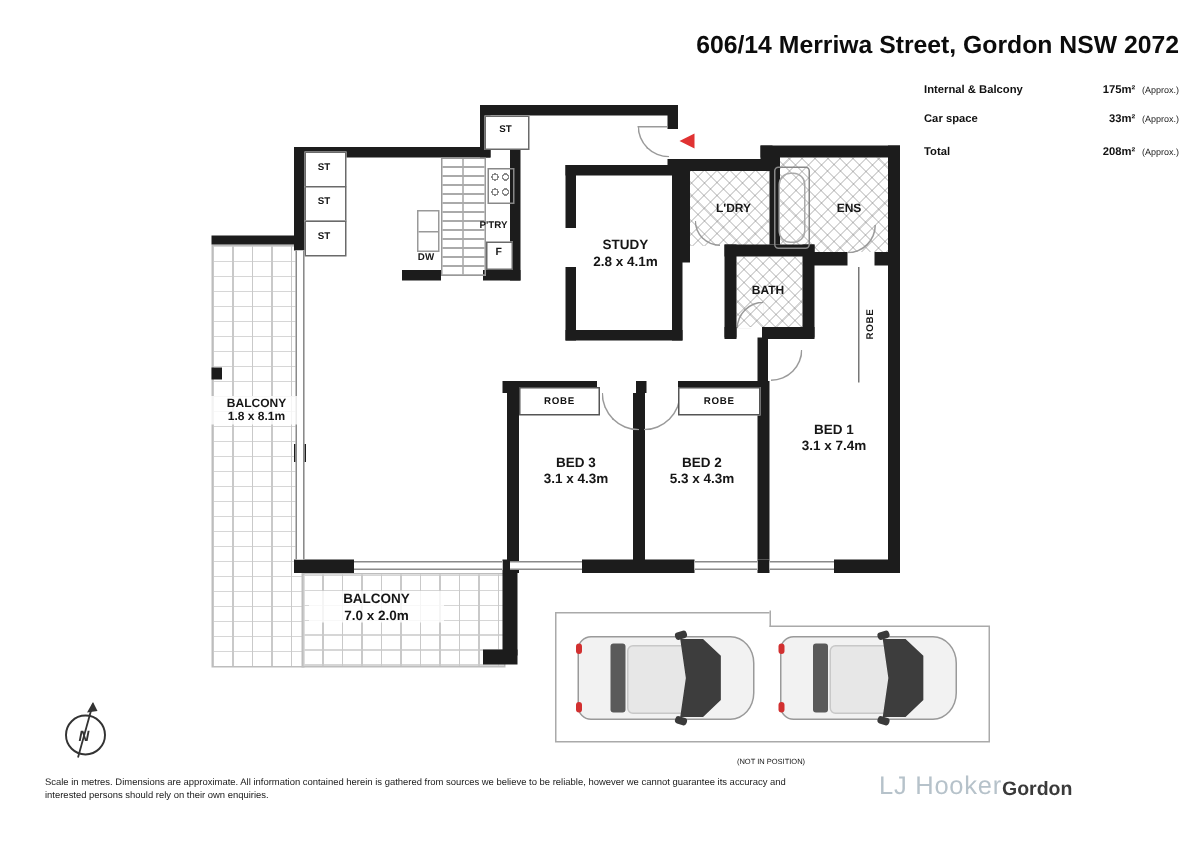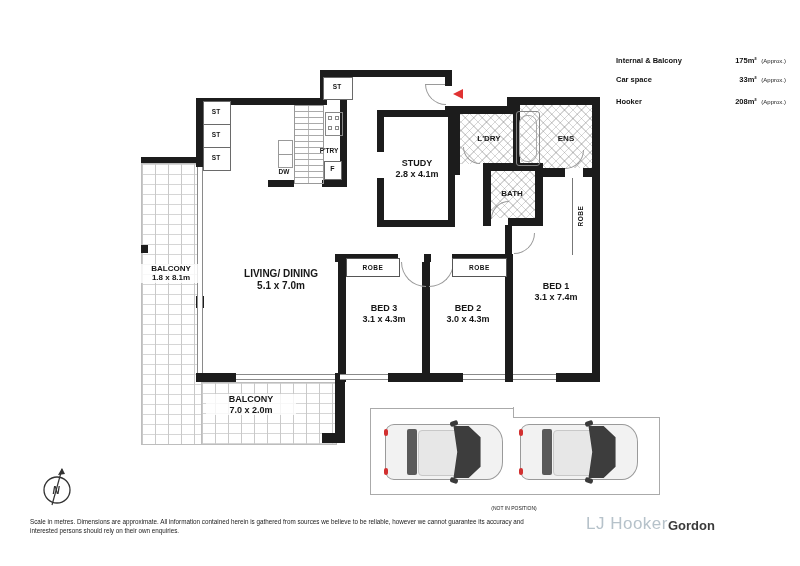--- a/index.html
+++ b/index.html
@@ -51,33 +51,34 @@
   #disc{position:absolute;left:30px;top:517px;width:740px;font-size:6.3px;line-height:9px;color:#1a1a1a;}
   #brand{position:absolute;left:586px;top:514px;font-size:17px;font-weight:normal;color:#b6c2ca;letter-spacing:.5px;}
   #office{position:absolute;left:668px;top:518px;font-size:13px;font-weight:bold;color:#3a3a3a;}
   .vert{transform:rotate(-90deg);transform-origin:center;}
 </style>
 </head>
 <body>
 
 <div id="page">
 
+  <div id="title">606/14 Merriwa Street, Gordon NSW 2072</div>
   <div id="areas">
     <div class="arow">
       <span class="al">Internal &amp; Balcony</span>
       <span><span class="av">175m²</span>
       <span class="an">(Approx.)</span></span>
     </div>
     <div class="arow">
       <span class="al">Car space</span>
       <span><span class="av">33m²</span>
       <span class="an">(Approx.)</span></span>
     </div>
     <div class="arow total">
-      <span class="al">Hooker</span>
+      <span class="al">Total</span>
       <span><span class="av">208m²</span>
       <span class="an">(Approx.)</span></span>
     </div>
   </div>
 
   <div class="deck" style="left:141px;top:163px;width:60px;height:280px;"></div>
   <div class="deck" style="left:201px;top:382px;width:134px;height:61px;"></div>
 
   <div class="wet" style="left:460px;top:110px;width:53px;height:54px;"></div>
   <div class="wet" style="left:520px;top:105px;width:72px;height:63px;"></div>
@@ -169,35 +170,31 @@
 
   <div class="robebox" style="left:346px;top:258px;width:52px;height:17px;line-height:17px;"><span>ROBE</span></div>
   <div class="robebox" style="left:452px;top:258px;width:53px;height:17px;line-height:17px;"><span>ROBE</span></div>
   <div class="abs" style="left:572px;top:178px;width:20px;height:77px;border-left:1px solid #777;"></div>
   <div class="rlabel f65 vert" style="left:560px;top:211px;width:44px;height:10px;letter-spacing:.5px;">ROBE</div>
 
   <div class="rlabel f9" style="left:384px;top:158px;width:66px;">
     <div>STUDY</div>
     <div>2.8 x 4.1m</div>
   </div>
-  <div class="rlabel f10" style="left:222px;top:268px;width:118px;">
-    <div>LIVING/ DINING</div>
-    <div>5.1 x 7.0m</div>
-  </div>
   <div class="rlabel f9" style="left:520px;top:281px;width:72px;">
     <div>BED 1</div>
     <div>3.1 x 7.4m</div>
   </div>
   <div class="rlabel f9" style="left:350px;top:303px;width:68px;">
     <div>BED 3</div>
     <div>3.1 x 4.3m</div>
   </div>
   <div class="rlabel f9" style="left:434px;top:303px;width:68px;">
     <div>BED 2</div>
-    <div>3.0 x 4.3m</div>
+    <div>5.3 x 4.3m</div>
   </div>
   <div class="rlabel f8" style="left:466px;top:134px;width:46px;">L'DRY</div>
   <div class="rlabel f8" style="left:545px;top:134px;width:42px;">ENS</div>
   <div class="rlabel f8" style="left:489px;top:189px;width:46px;">BATH</div>
   <div class="rlabel f8" style="left:140px;top:264px;width:62px;background:rgba(255,255,255,.82);">
     <div>BALCONY</div>
     <div>1.8 x 8.1m</div>
   </div>
   <div class="rlabel f9" style="left:206px;top:394px;width:90px;background:rgba(255,255,255,.82);">
     <div>BALCONY</div>

